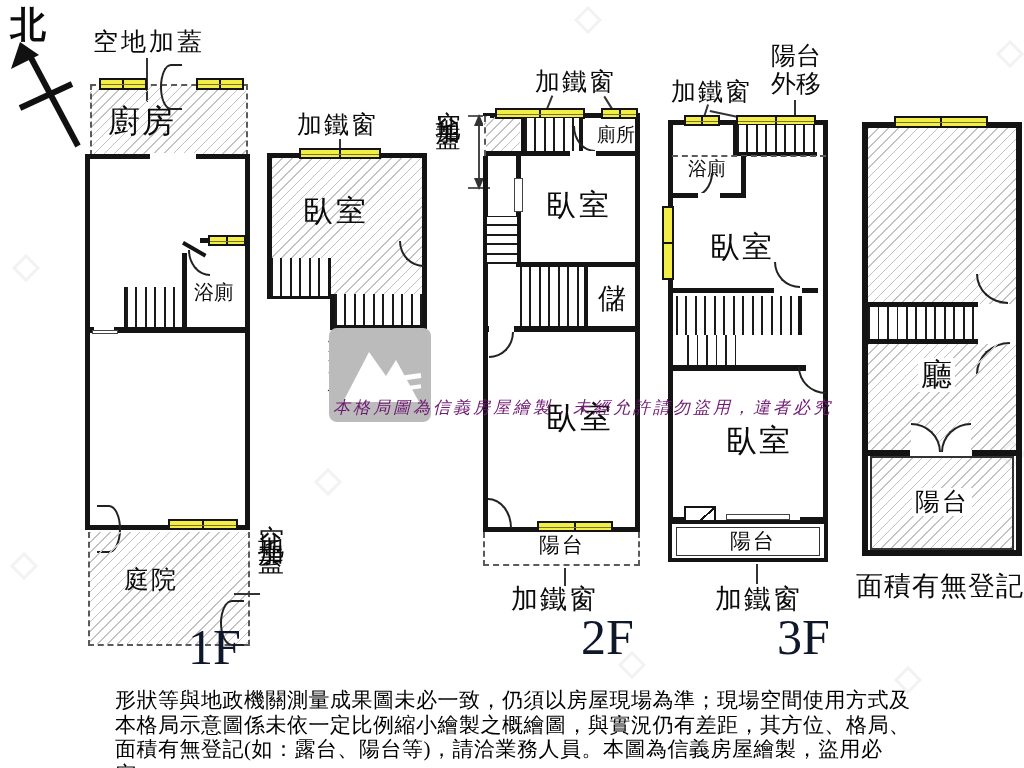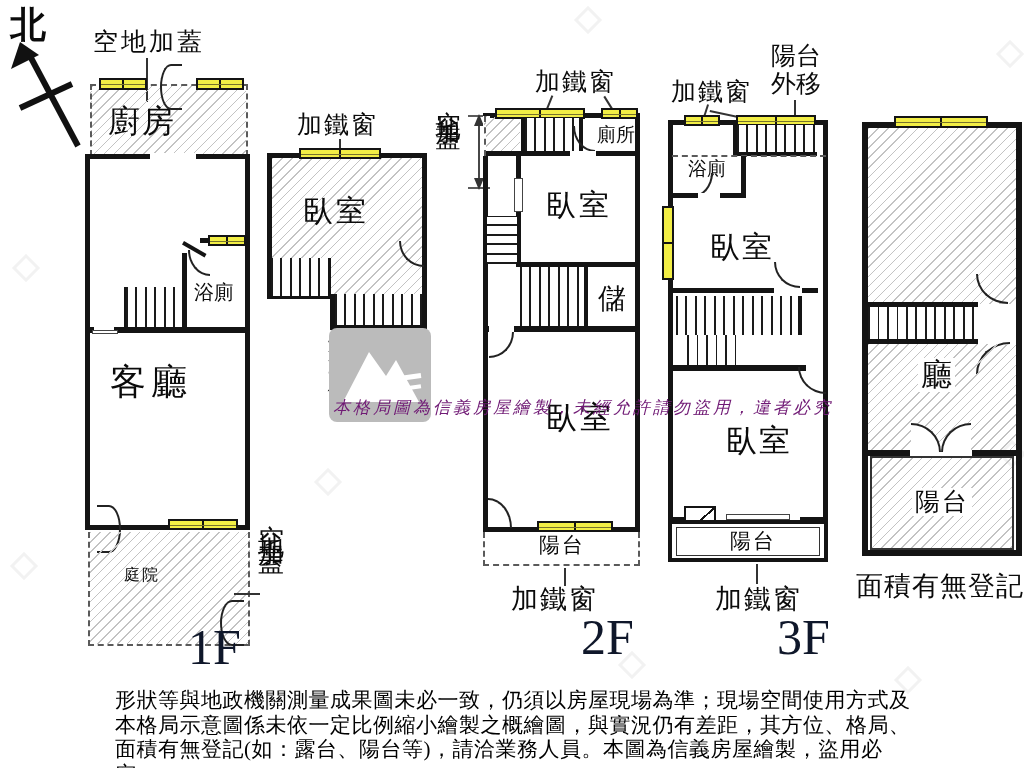--- a/index.html
+++ b/index.html
@@ -78,27 +78,26 @@
   <div class="el wall" style="left:182px;top:253px;width:5px;height:76px;"></div>
   <div class="el arc arc-bl" style="left:188px;top:250px;width:22px;height:26px;"></div>
   <div class="el lbl" style="left:194px;top:281px;font-size:20px;">浴廁</div>
 
   <div class="el stairs" style="left:124px;top:287px;width:60px;height:43px;border:2.5px solid #141414;border-top:none;"></div>
 
   <div class="el wall" style="left:85px;top:327px;width:165px;height:6px;"></div>
   <div class="el white" style="left:94px;top:327px;width:20px;height:6px;"></div>
   <div class="el shelf" style="left:92px;top:330px;width:26px;height:4px;"></div>
 
-  <div class="el lbl" style="left:110px;top:363px;font-size:36px;letter-spacing:5px;">客廳</div>
 
   <div class="el win" style="left:168px;top:519px;width:70px;height:11px;"></div>
   <div class="el arc arc-half-r" style="left:97px;top:505px;width:24px;height:48px;"></div>
 
   <div class="el hatch" style="left:88px;top:532px;width:162px;height:114px;border:2px dashed #5a5a5a;border-top:none;"></div>
-  <div class="el lbl" style="left:124px;top:566px;font-size:16px;letter-spacing:2px;">庭院</div>
+  <div class="el lbl" style="left:124px;top:566px;font-size:25px;letter-spacing:2px;">庭院</div>
   <div class="el arc arc-half-l" style="left:220px;top:600px;width:24px;height:46px;"></div>
 
   <div class="el flabel" style="left:142px;top:618px;font-size:50px;">1F</div>
 
   <div class="el lbl lbl-v" style="left:256px;top:504px;height:150px;font-size:26px;letter-spacing:8px;">空地加蓋</div>
   <div class="el leader" style="left:234px;top:593px;width:26px;height:2px;"></div>
 
   <div class="el lbl" style="left:297px;top:111px;font-size:25px;letter-spacing:2px;">加鐵窗</div>
   <div class="el leader" style="left:339px;top:139px;width:2px;height:14px;"></div>
 

